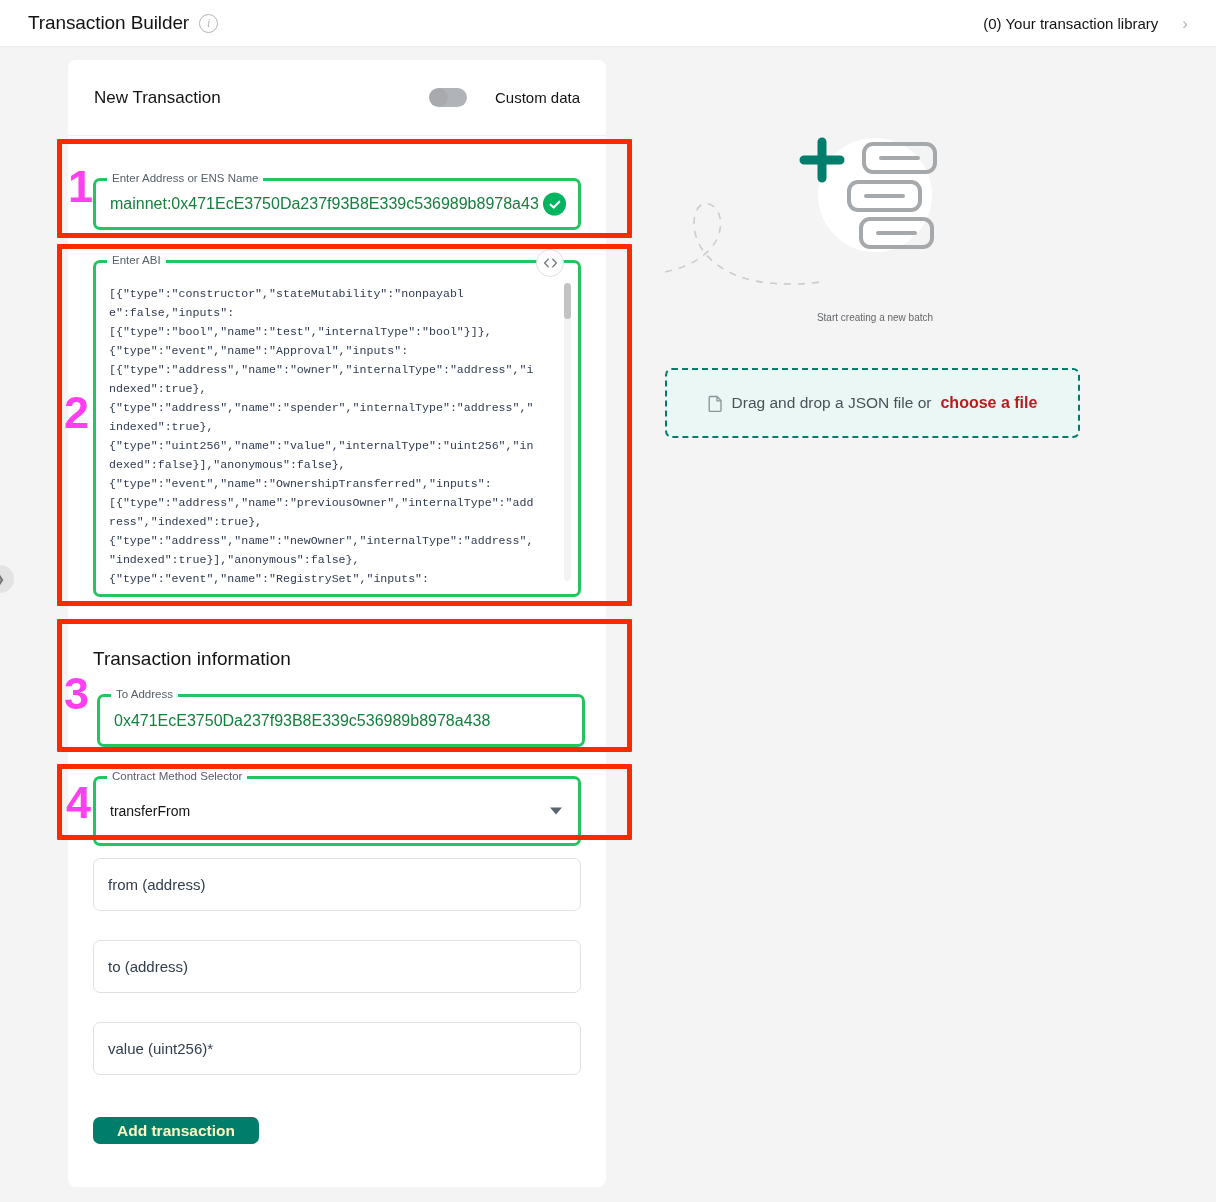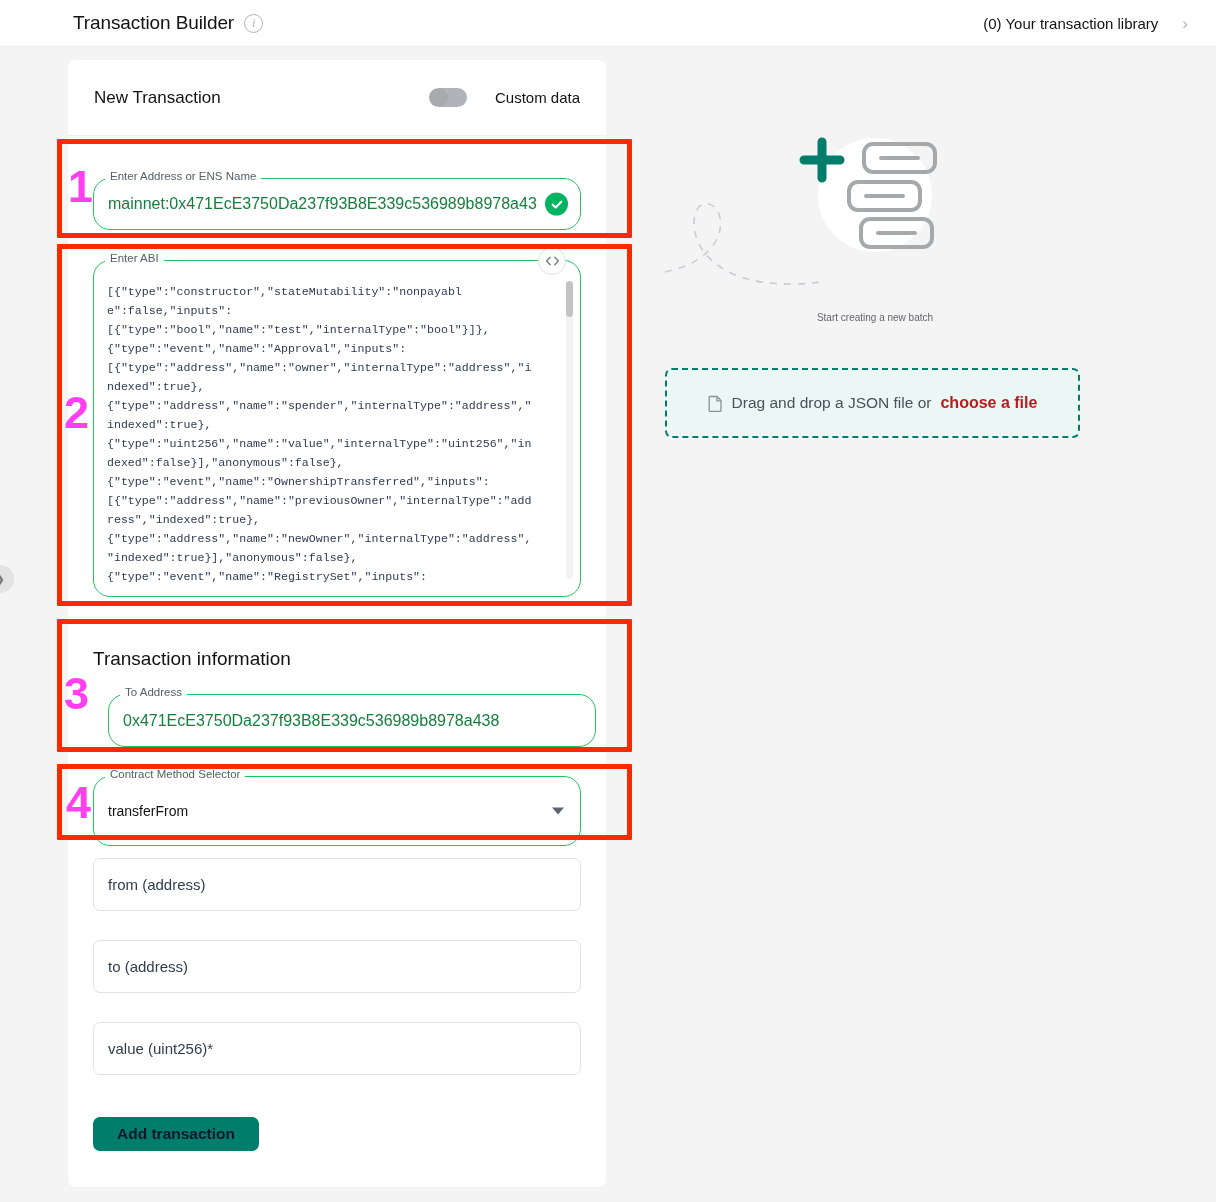--- a/index.html
+++ b/index.html
@@ -11,21 +11,21 @@
     color: #121312;
     position: relative;
     overflow: hidden;
   }
 
   
   #app-header {
     position: absolute; top:0; left:0; width:1216px; height:47px;
     background:#ffffff;
     border-bottom:1px solid #ececec;
-    display:flex; align-items:center;padding-left:45px;
+    display:flex; align-items:center;
   }
   #header-title {
     font-size:19px; font-weight:400; color:#121312;
     margin-left:28px; letter-spacing:-0.1px;
   }
   #info-icon {
     width:19px; height:19px; margin-left:10px;
     border:1.4px solid #b4b6b6; border-radius:50%;
     display:flex; align-items:center; justify-content:center;
     color:#b4b6b6; font-size:12px; font-style:italic;
@@ -72,21 +72,21 @@
     content:""; position:absolute; left:1px; top:1px;
     width:17px; height:17px; border-radius:50%;
     background:#a8aaad;
     box-shadow:0 0 0 1px rgba(0,0,0,0.04);
   }
   #custom-data-label { font-size:15px; color:#121312; }
 
   
   .field {
     position:relative;
-    border:1px solid #22c55e; border-radius:17px;
+    border:3px solid #22c55e; border-radius:7px;
     background:#fff;
   }
   .field > .legend {
     position:absolute; top:-8px; left:11px;
     background:#fff; padding:0 5px;
     font-size:11.5px; color:#566069;
     line-height:1; white-space:nowrap;
   }
   .field .value {
     font-size:16px; color:#15803d;
@@ -142,21 +142,21 @@
     width:7px; height:36px;
     background:#c3c3c3; border-radius:4px;
   }
 
   
   #tx-info-title {
     position:absolute; left:93px; top:648px;
     font-size:19px; color:#121312;
   }
   #to-address-field {
-    position:absolute; left:108px; top:694px;
+    position:absolute; left:97px; top:694px;
     width:488px; height:53px;
   }
 
   
   #method-selector-field {
     position:absolute; left:93px; top:776px;
     width:488px; height:70px;
   }
   #method-value { font-size:14px; color:#121312; }
   #method-caret {
@@ -173,23 +173,23 @@
     display:flex; align-items:center; padding:13px 14px;
     font-size:15px; color:#303d4d;
   }
   #param-from { top:858px; }
   #param-to   { top:940px; }
   #param-value{ top:1022px; }
 
   
   #add-transaction-button {
     position:absolute; left:93px; top:1117px;
-    width:166px; height:34px;
+    width:166px; height:27px;
     background:#007e6b; border:none; border-radius:7px;
-    color:#0f172a; font-size:15.5px; font-weight:700;
+    color:#fef9c3; font-size:15.5px; font-weight:700;
     font-family:"Liberation Sans", sans-serif;
     cursor:pointer;
   }
 
   
   #batch-panel {
     position:absolute; left:665px; top:120px; width:420px;
     display:flex; flex-direction:column; align-items:center;
   }
   #batch-illustration {

